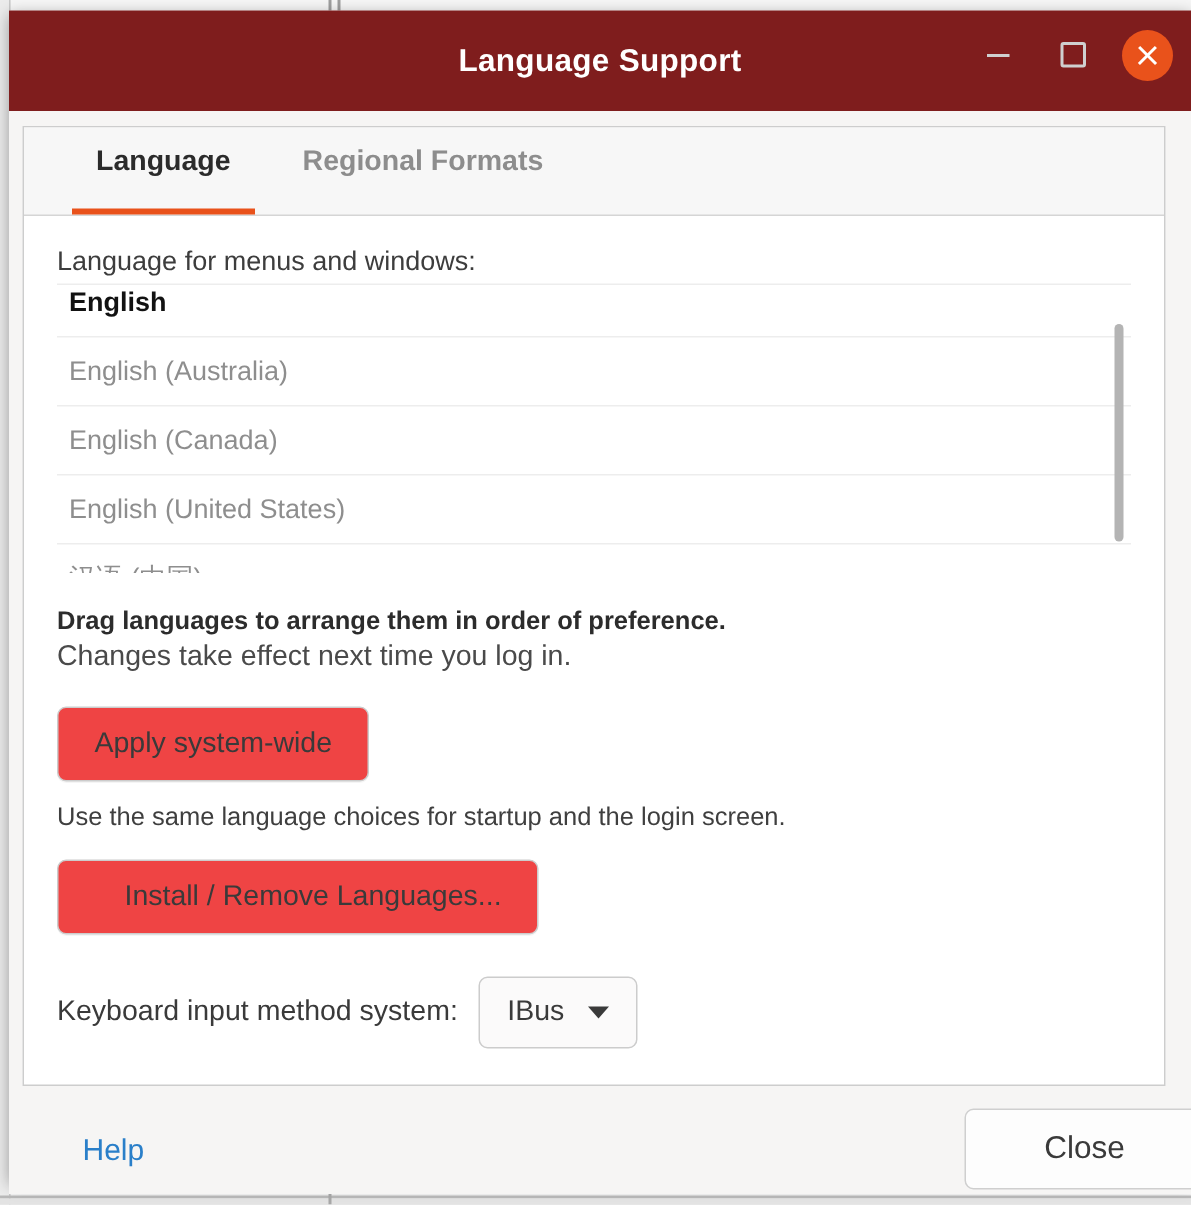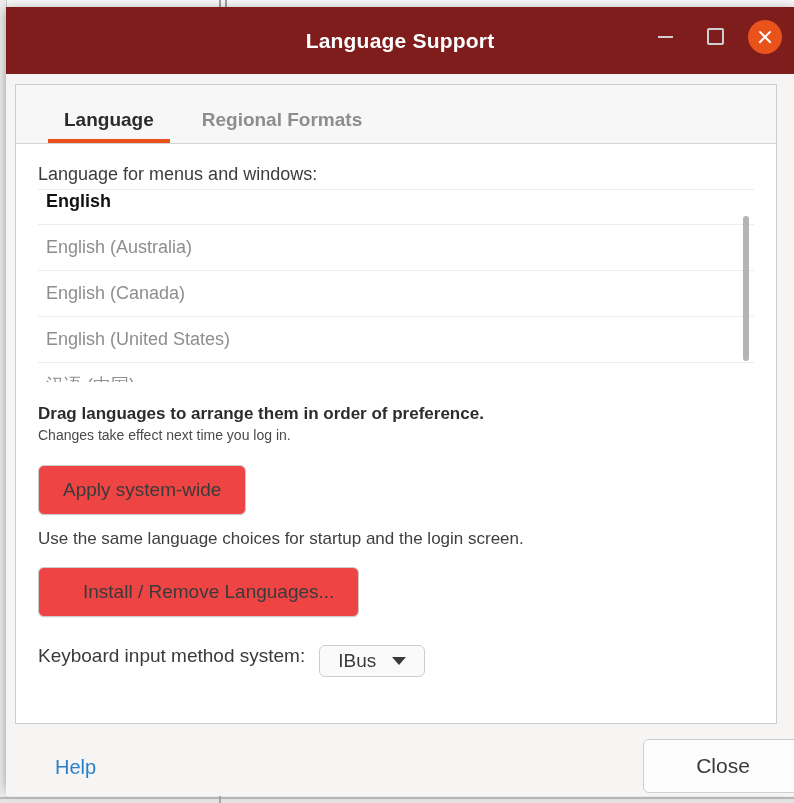--- a/index.html
+++ b/index.html
@@ -157,21 +157,21 @@
     position: relative;
     height: 58px;
     background: #f7f7f7;
     border-bottom: 1px solid #d5d5d5;
     display: flex;
     align-items: flex-end;
     padding-left: 24px;
   }
   .tab {
     position: relative;
-    padding: 0 24px 12px 24px;
+    padding: 0 24px 24px 24px;
     font-size: 19px;
     color: #8d8d8d;
     font-weight: bold;
     cursor: pointer;
     user-select: none;
   }
   .tab.active { color: #2b2b2b; }
   .tab.active:after {
     content: "";
     position: absolute;
@@ -238,21 +238,21 @@
   }
 
   .hint-strong {
     margin-top: 22px;
     font-size: 17px;
     font-weight: bold;
     color: #2c2c2c;
   }
   .hint-plain {
     margin-top: 3px;
-    font-size: 14px;
+    font-size: 19px;
     color: #4a4a4a;
   }
 
   .btn {
     display: inline-block;
     background: #ef4444;
     border: 1px solid #cccccc;
     border-radius: 6px;
     font-size: 19px;
     color: #3a3a3a;
@@ -265,34 +265,35 @@
   .note {
     margin-top: 14px;
     font-size: 17px;
     color: #3f3f3f;
   }
   .btn-install { margin-top: 18px; padding-left: 44px; }
 
   .ime-row {
     margin-top: 28px;
     display: flex;
+    align-items: center;
     gap: 14px;
   }
   .ime-label {
     font-size: 19px;
     color: #3a3a3a;
   }
   .combo {
     display: flex;
     align-items: center;
     gap: 16px;
     background: #fbfafa;
     border: 1px solid #cccccc;
     border-radius: 6px;
-    padding: 4px 18px;
+    padding: 12px 18px;
     font-size: 19px;
     color: #3a3a3a;
     cursor: pointer;
     user-select: none;
   }
   .chev {
     width: 0; height: 0;
     border-left: 7px solid transparent;
     border-right: 7px solid transparent;
     border-top: 8px solid #3a3a3a;

